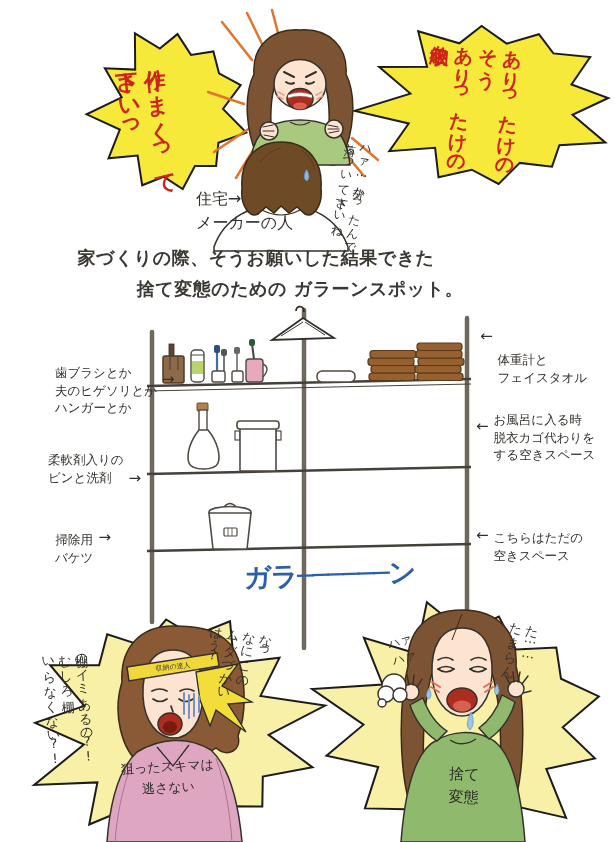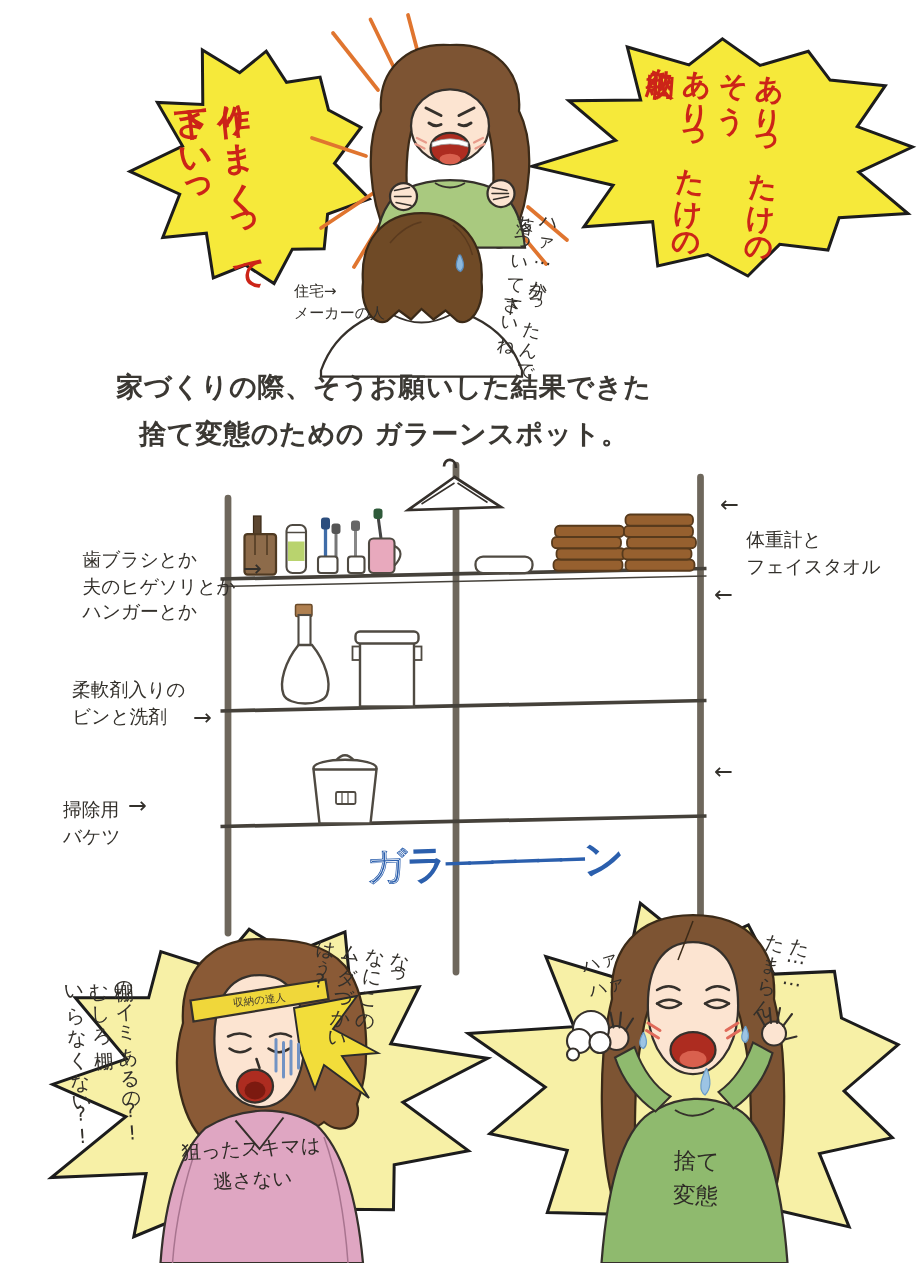--- a/index.html
+++ b/index.html
@@ -5,24 +5,24 @@
   html,body{margin:0;padding:0;background:#ffffff;}
   .page{position:relative;width:615px;height:842px;background:#fff;overflow:hidden;
         font-family:"DejaVu Sans",sans-serif;color:#33302b;}
   .art{position:absolute;left:0;top:0;z-index:1;}
   .txt{position:absolute;z-index:5;white-space:pre-line;}
   .vtext{writing-mode:vertical-rl;text-orientation:upright;line-height:1.28;}
   .red{color:#cc2418;font-weight:bold;}
   .ink{color:#33302b;}
   .burst-text-left{left:118px;top:54px;height:158px;font-size:22px;transform:rotate(-6deg);letter-spacing:1px;}
   .burst-text-right{left:424px;top:34px;height:158px;font-size:19px;transform:rotate(4deg);}
-  .maker-label{left:196px;top:187px;font-size:10px;line-height:1.5;}
+  .maker-label{left:196px;top:187px;font-size:16px;line-height:1.5;}
   .maker-reply{left:334px;top:136px;height:126px;font-size:12px;transform:rotate(9deg);}
   .caption{left:0;top:246px;width:512px;text-align:center;font-size:18px;font-weight:700;color:#3b3833;letter-spacing:0.5px;}
-  .caption2{top:277px;}
+  .caption2{top:277px;margin-left:44px;}
   .ann{position:absolute;z-index:5;display:flex;gap:5px;font-size:12.5px;line-height:1.4;color:#33302b;}
   .ann .atext{white-space:pre-line;margin-top:23px;}
   .ann .arr{font-size:15px;line-height:1.1;}
   .garaan{left:244px;top:557px;font-size:27px;font-weight:bold;color:#2b5fad;transform:rotate(-2deg);letter-spacing:-1px;}
   .bl-left{left:44px;top:646px;height:170px;font-size:13px;transform:rotate(-4deg);}
   .bl-right{left:200px;top:621px;height:118px;font-size:13px;transform:rotate(9deg);}
   .headband-text{left:131px;top:662px;width:84px;font-size:7px;text-align:center;transform:rotate(-6deg);color:#403a30;z-index:6;}
   .shirt-left{left:112px;top:757px;width:112px;font-size:13px;text-align:center;transform:rotate(-3deg);color:#2e2b26;z-index:6;line-height:1.6;}
   .br-speech{left:498px;top:614px;height:126px;font-size:13px;transform:rotate(10deg);}
   .br-pant{left:390px;top:633px;font-size:12px;transform:rotate(-16deg);line-height:1.4;}
@@ -274,36 +274,41 @@
     <span class="atext">歯ブラシとか
 夫のヒゲソリとか
 ハンガーとか</span>
     <span class="arr">→</span>
   </div>
   <div class="ann" style="left:48px;top:428px;align-items:flex-end;">
     <span class="atext">柔軟剤入りの
 ビンと洗剤</span>
     <span class="arr">→</span>
   </div>
-  <div class="ann" style="left:42px;top:508px;align-items:center;">
+  <div class="ann" style="left:55px;top:508px;align-items:center;text-align:center;">
     <span class="atext">掃除用
 バケツ</span>
     <span class="arr">→</span>
   </div>
 
   <div class="ann" style="left:480px;top:328px;align-items:flex-start;">
     <span class="arr">←</span>
     <span class="atext">体重計と
 フェイスタオル</span>
   </div>
   <div class="ann" style="left:476px;top:388px;align-items:center;">
     <span class="arr">←</span>
+    <span class="atext">お風呂に入る時
+脱衣カゴ代わりを
+する空きスペース</span>
   </div>
   <div class="ann" style="left:476px;top:506px;align-items:center;">
     <span class="arr">←</span>
+    <span class="atext">こちらはただの
+空きスペース</span>
   </div>
 
   <div class="txt garaan">ガラ──────ン</div>
 
   <div class="txt vtext ink bl-left">棚のイミあるの?!
 むしろ棚
 いらなくない?!</div>
   <div class="txt vtext ink bl-right">なっ
 なにこの
 ムダづかい

